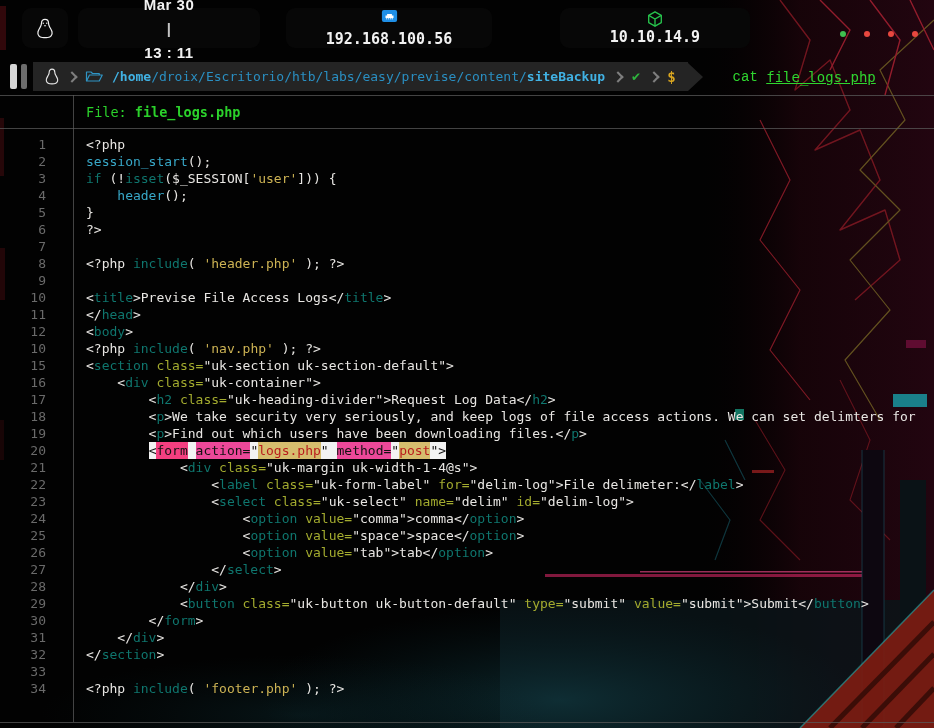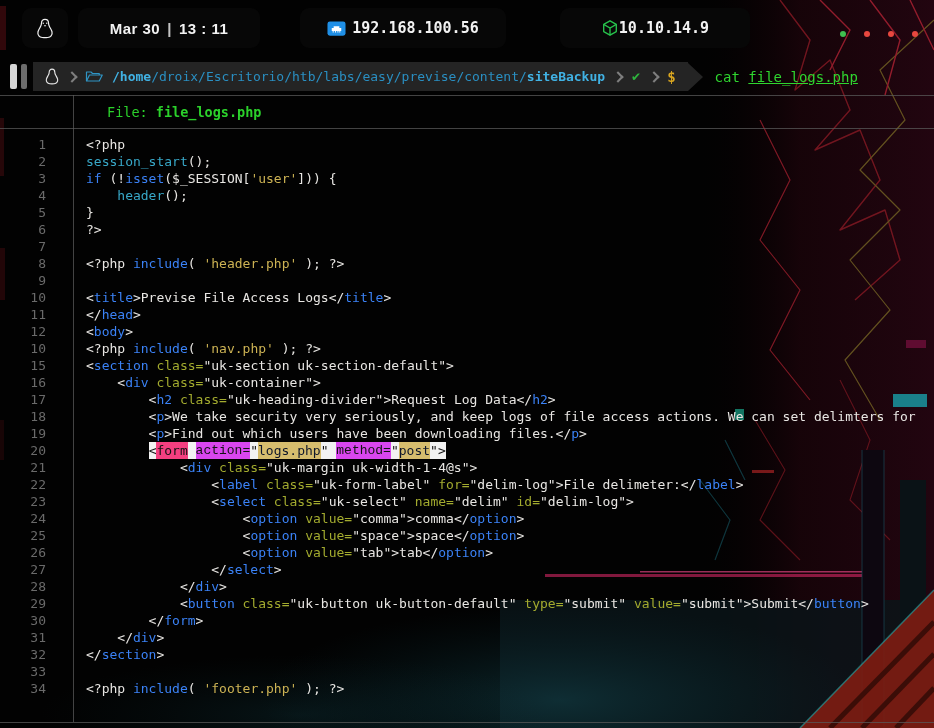--- a/index.html
+++ b/index.html
@@ -3,63 +3,63 @@
 <meta charset="utf-8">
 <style>
   html,body{margin:0;padding:0;background:#000;}
   .screen{position:relative;width:934px;height:728px;background:#020202;overflow:hidden;
           font-family:"DejaVu Sans Mono",monospace;}
   .wallpaper{position:absolute;inset:0;z-index:0;}
 
   
   .topbar{position:absolute;top:0;left:0;width:934px;height:58px;z-index:3;}
   .seg{position:absolute;top:8px;height:40px;background:rgba(7,7,7,.94);border-radius:9px;
-       display:flex;align-items:center;justify-content:center;color:#f2f2f2;}
+       display:flex;align-items:center;justify-content:center;color:#f2f2f2;flex-direction:column;}
   .seg-logo{left:22px;width:46px;}
   .seg-clock{left:78px;width:182px;font-family:"Liberation Sans",sans-serif;font-weight:bold;
              font-size:15px;letter-spacing:.5px;gap:7px;}
-  .seg-eth{left:300px;width:206px;gap:6px;font-size:15px;font-weight:bold;}
+  .seg-eth{left:286px;width:206px;gap:6px;font-size:15px;font-weight:bold;}
   .seg-vpn{left:560px;width:190px;font-size:15px;font-weight:bold;}
   .dots{position:absolute;left:840px;top:31px;display:flex;gap:18px;}
   .dot{width:6px;height:6px;border-radius:50%;display:block;}
 
   
   .promptbar{position:absolute;top:61px;left:0;width:934px;height:31px;z-index:3;
              display:flex;align-items:center;}
   .pbar1{margin-left:10px;width:7px;height:25px;background:#d6d6d6;border-radius:2px;flex:0 0 auto;}
   .pbar2{margin-left:4px;width:6px;height:25px;background:#6d6d6d;border-radius:2px;flex:0 0 auto;}
   .pseg{margin-left:6px;height:29px;background:#242424;display:flex;align-items:center;
         padding:0 12px;gap:9px;font-size:13px;flex:0 0 auto;}
   .parrow{width:0;height:0;border-top:14.5px solid transparent;border-bottom:14.5px solid transparent;
           border-left:15px solid #242424;flex:0 0 auto;}
   .chev{width:6px;height:6px;border-right:2px solid #7f7f7f;border-top:2px solid #7f7f7f;
         transform:rotate(45deg);display:inline-block;flex:0 0 auto;}
   .path-home{color:#41b2e4;font-weight:bold;white-space:pre;}
   .path-rest{color:#2a8fc2;white-space:pre;}
   .path-dir{color:#41b2e4;font-weight:bold;white-space:pre;}
   .check{color:#2eb43d;font-family:"DejaVu Sans",sans-serif;font-size:12px;}
   .dollar{color:#d8a520;font-weight:bold;font-size:14px;}
-  .cmd{margin-left:12px;color:#2fd52f;font-size:14px;white-space:pre;}
+  .cmd{margin-left:30px;color:#2fd52f;font-size:14px;white-space:pre;font-family:Liberation Mono, monospace;}
   .cmd-arg{color:#2fd52f;font-size:14px;text-decoration:underline;white-space:pre;}
 
   
   .rule{position:absolute;left:0;width:934px;height:1px;background:#5a5a5a;opacity:.75;z-index:4;}
   .rule-top{top:95px;} .rule-mid{top:128px;} .rule-bottom{top:722px;}
   .vline{position:absolute;left:73px;top:95px;width:1px;height:627px;background:#5a5a5a;opacity:.75;z-index:4;}
   .file-header{position:absolute;top:96px;left:86px;height:31px;display:flex;align-items:center;
-               font-size:13.5px;color:#2bd12b;z-index:3;white-space:pre;margin-left:21px;}
+               font-size:13.5px;color:#2bd12b;z-index:3;white-space:pre;}
   .file-header .fname{font-weight:bold;}
   .code{position:absolute;top:136px;left:0;width:934px;z-index:3;}
   .cl{display:flex;height:17px;line-height:17px;font-size:13px;white-space:pre;}
   .ln{flex:0 0 46px;width:46px;text-align:right;color:#6a6a6a;}
   .lc{margin-left:40px;flex:1;display:flex;overflow:hidden;white-space:pre;min-width:0;}
   .lc span{white-space:pre;flex:0 0 auto;}
-  .t-p{color:#e8e6e3;} .t-k{color:#3b82f6;} .t-f{color:#38a8c8;} .t-s{color:#cdb354;} .t-a{color:#a3ab2f;}
+  .t-p{color:#e8e6e3;} .t-k{color:#0f766e;} .t-f{color:#38a8c8;} .t-s{color:#cdb354;} .t-a{color:#a3ab2f;}
   .t-W{background:#f2f2f2;color:#111;} .t-K{background:#f43f80;color:#111;}
-  .t-A{background:#d946ef;color:#111;font-family:Liberation Mono, monospace;} .t-S{background:#d6bd6e;color:#0f172a;}
+  .t-A{background:#ec4899;color:#111;} .t-S{background:#d6bd6e;color:#b91c1c;}
   .hl-fill{flex:1 1 auto;background:#04e400;}
 </style>
 </head>
 <body>
 
 <div class="screen">
 
   <svg class="wallpaper" width="934" height="728" viewBox="0 0 934 728">
     <defs>
       <linearGradient id="rg" x1="0" y1="0" x2="1" y2="0">

